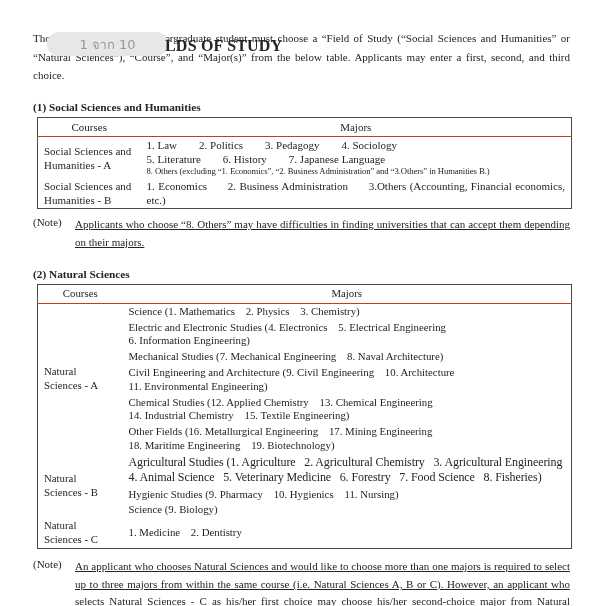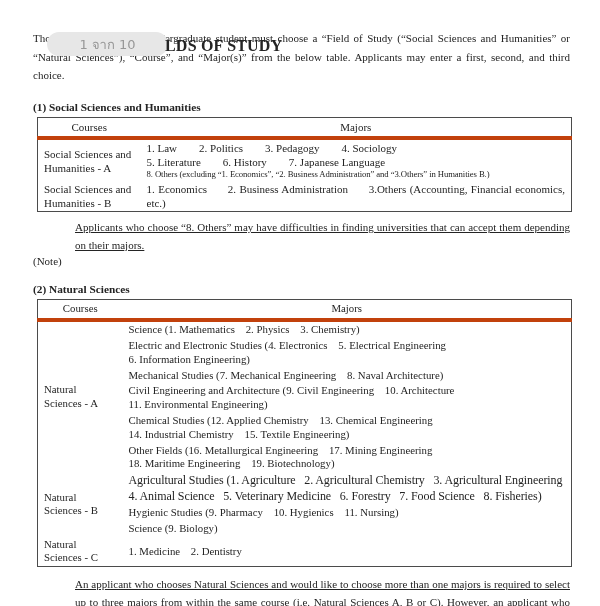--- a/index.html
+++ b/index.html
@@ -27,33 +27,33 @@
     text-align:justify;
   }
   .h2 { margin:16px 0 4px 33px; font-size:11.3px; font-weight:bold; }
 
   table.tbl {
     margin-left:37px; width:535px; table-layout:fixed;
     border-collapse:collapse; border:1px solid #4b4b4b;
     font-size:11px;
   }
   table.tbl td { border:none; padding:1px 6px; vertical-align:middle; line-height:1.28; }
-  tr.thead td { border-bottom:4px solid #c2410c; text-align:center; padding:2px 4px; }
+  tr.thead td { border-bottom:1px solid #c2410c; text-align:center; padding:2px 4px; }
   td.course { border-right:1px solid #4b4b4b;margin-top:11px; }
   td.sol { border-top:1px solid #4b4b4b; }
   td.dot { border-top:1px dotted #868686; }
   .pre { white-space:pre-wrap; }
   .just { text-align:justify; }
   td.m .small { font-size:8.7px; line-height:1.25; white-space:nowrap; letter-spacing:-0.1px; }
   table.t1 { margin-top:2px; }
   table.t2 { font-size:10.8px; }
   table.t2 td.tight { font-size:12px; letter-spacing:-0.1px; }
 
   .note { display:flex; margin:7px 30px 0 33px; font-size:11px; }
-  .nlab { flex:none; width:42px;margin-top:36px; }
+  .nlab { flex:none; width:42px; }
   .ntext { flex:1; text-align:justify; line-height:1.62;text-decoration:underline; }
   .note2 { margin-top:9px; }
 </style>
 </head>
 <body>
 
 <div class="page">
 
   <div class="badge">1 จาก 10</div>
 

